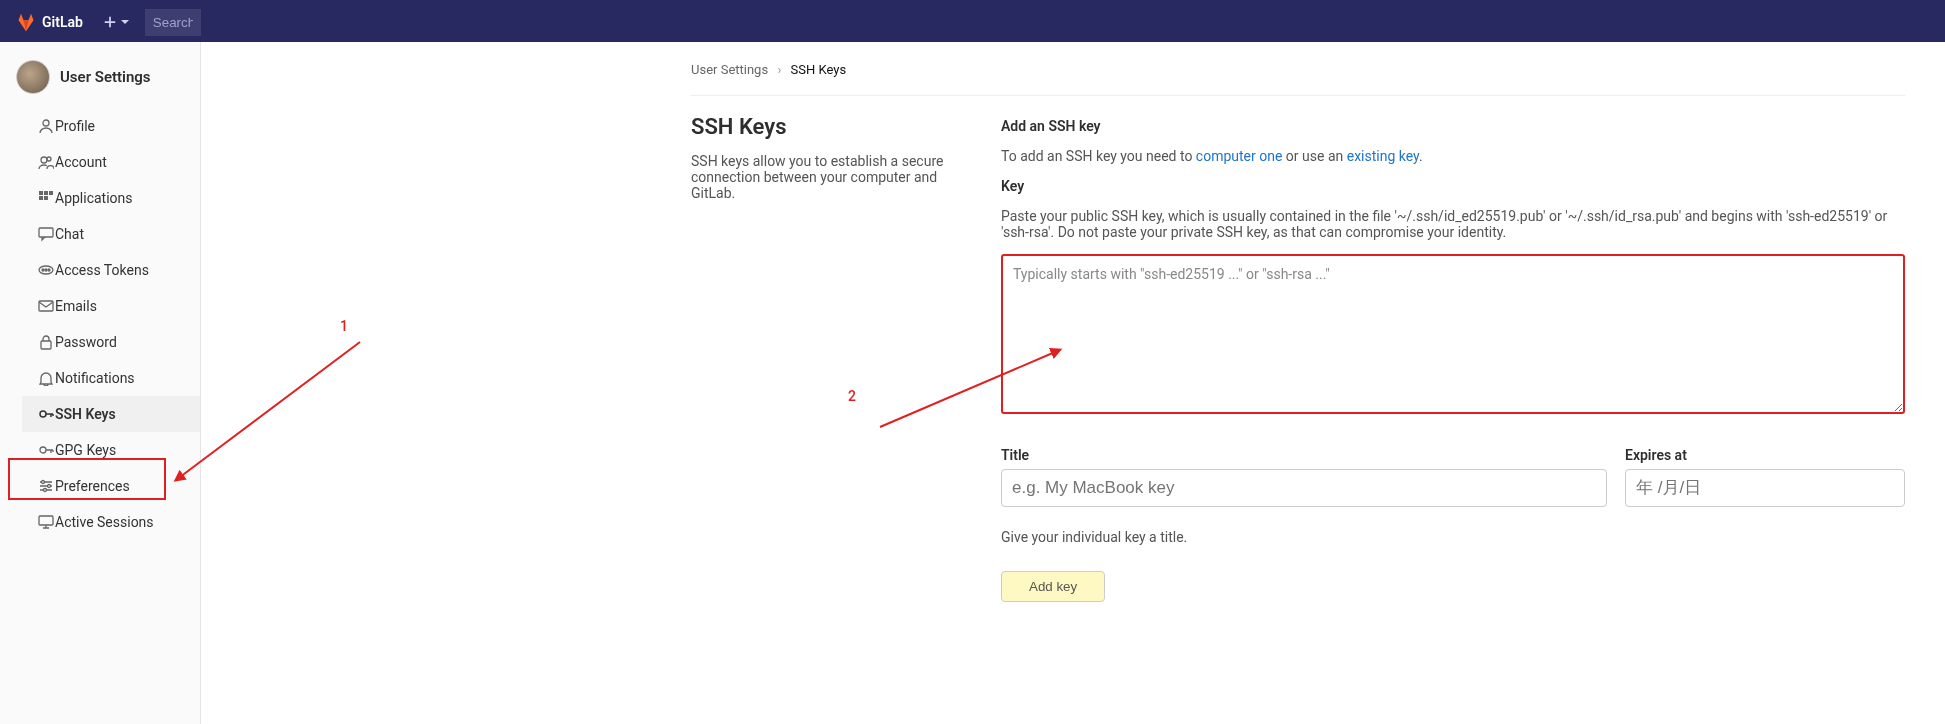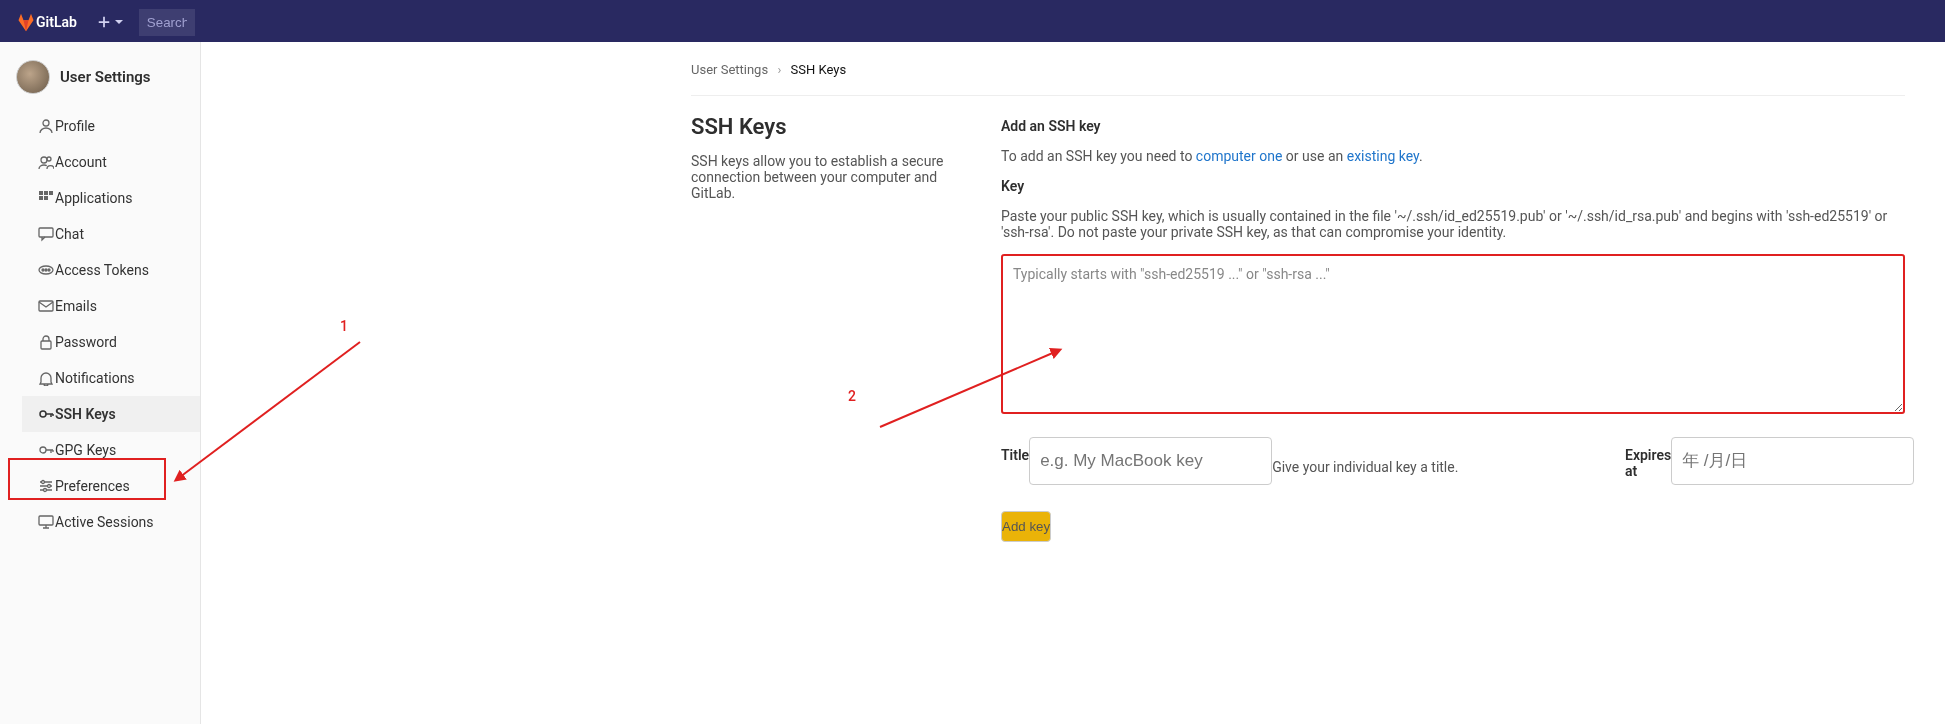--- a/index.html
+++ b/index.html
@@ -15,20 +15,21 @@
     color: #fff;
     height: 40px;
     display: flex;
     align-items: center;
     padding: 0 16px;
     border-top: 2px solid #292961;
   }
   .topbar .brand {
     display: flex;
     align-items: center;
+    gap: 6px;
     font-weight: 600;
     margin-right: 20px;
   }
   .topbar .navlinks {
     display: flex;
     gap: 18px;
     flex: 1;
   }
   .topbar .navlinks > div {
     display: flex;
@@ -157,36 +158,36 @@
     box-sizing: border-box;
     resize: both;
     color: #333;
   }
   textarea.key-input::placeholder { color: #888; }
   .row {
     display: flex;
     gap: 18px;
     margin-top: 20px;
   }
-  .field { display: flex; flex-direction: row; }
+  .field { display: flex; flex-direction: column; }
   .field input {
     padding: 8px 10px;
     border: 1px solid #ccc;
     border-radius: 4px;
     font-size: 17px;
   }
   .field.title { flex: 1; }
   .field.expires { width: 280px; }
   .hint { color: #555; margin-top: 22px; }
   .btn {
     margin-top: 26px;
     display: inline-block;
-    padding: 7px 0;
+    padding: 7px 27px;
     border: 1px solid #ccc;
-    background: #eab308;
+    background: #fef9c3;
     border-radius: 4px;
     color: #555;
     cursor: pointer;
   }
   
   .annot {
     position: absolute;
     pointer-events: none;
     color: #e02020;
     font-weight: 500;

